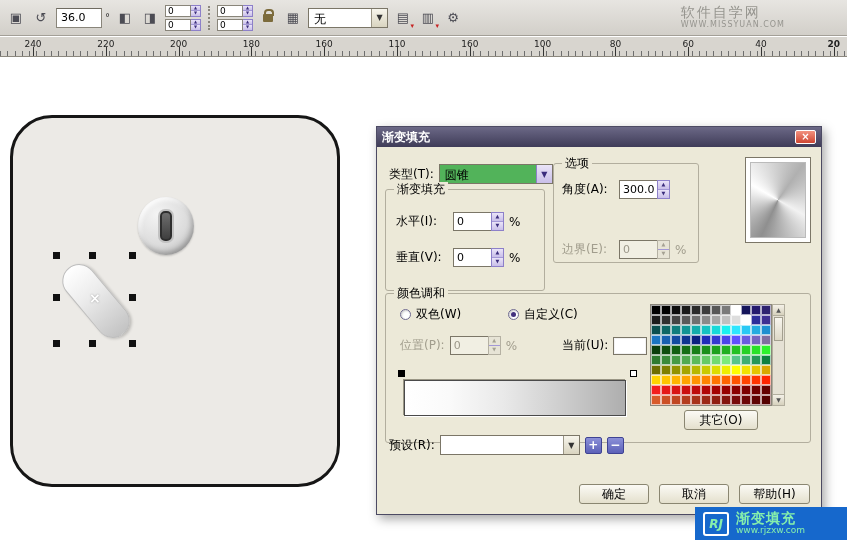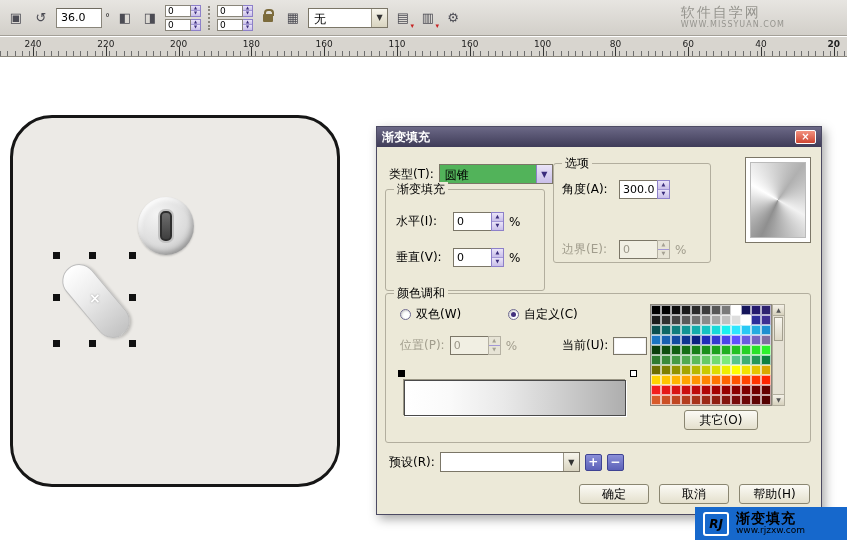--- a/index.html
+++ b/index.html
@@ -114,21 +114,21 @@
   .xp-btn{display:inline-flex;align-items:center;justify-content:center;height:20px;
     background:linear-gradient(#fbfaf5,#e4e0cd);border:1px solid #8a8671;border-radius:3px;font-size:12px;}
   .xp-btn.disabled{background:#ece9d8;border-color:#b5b2a1;color:#a8a494;}
   .sq-btn{width:17px;height:17px;display:inline-flex;align-items:center;justify-content:center;
     background:linear-gradient(#8b90d8,#5c61b8);border:1px solid #3f4393;border-radius:2px;
     color:#fff;font-weight:bold;font-size:12px;line-height:1;}
   .presets-combo{width:140px;}
 
   
   .logo{position:absolute;right:0;bottom:0;width:152px;height:33px;background:#1668cc;
-    display:flex;align-items:center;gap:7px;padding:0 8px;color:#000000;}
+    display:flex;align-items:center;gap:7px;padding:0 8px;color:#86efac;}
   .logo-mark{width:26px;height:24px;border:2px solid #fff;border-radius:3px;font-weight:bold;
     font-style:italic;font-size:12px;display:flex;align-items:center;justify-content:center;flex:0 0 auto;}
   .logo-l1{font-size:14px;font-weight:bold;letter-spacing:1px;line-height:1.1;}
   .logo-l2{font-size:9px;line-height:1.1;}
 </style>
 </head>
 <body>
 
 <div class="app">
 
@@ -239,21 +239,21 @@
     </div>
 
     <div class="abs row-line" style="left:12px;top:37px;">
       <span class="dlg-label">类型(T):</span>
       <div class="combo type-combo">
         <span class="cval">圆锥</span>
         <span class="carrow">▼</span>
       </div>
     </div>
 
-    <div class="groupbox" style="left:176px;top:36px;width:158px;height:100px;">
+    <div class="groupbox" style="left:176px;top:36px;width:146px;height:100px;">
       <span class="gb-label">选项</span>
       <div class="abs row-line" style="left:8px;top:16px;">
         <span class="dlg-label" style="width:52px;">角度(A):</span>
         <span class="spin">
           <span class="val">300.0</span>
           <span class="btns">
               <i>▲</i>
               <i>▼</i>
             </span>
         </span>
@@ -455,21 +455,21 @@
         </div>
       <div class="abs vscroll">
         <span class="vs-btn">▲</span>
         <span class="vs-thumb"></span>
         <span class="vs-btn down">▼</span>
       </div>
 
       <span class="abs xp-btn" style="left:298px;top:116px;width:74px;">其它(O)</span>
     </div>
 
-    <div class="abs row-line" style="left:12px;top:325px;">
+    <div class="abs row-line" style="left:12px;top:308px;">
       <span class="dlg-label">预设(R):</span>
       <div class="combo presets-combo">
         <span class="cval"></span>
         <span class="carrow plain">▼</span>
       </div>
       <span class="sq-btn">+</span>
       <span class="sq-btn">−</span>
     </div>
 
     <span class="abs xp-btn" style="left:202px;top:357px;width:70px;">确定</span>

